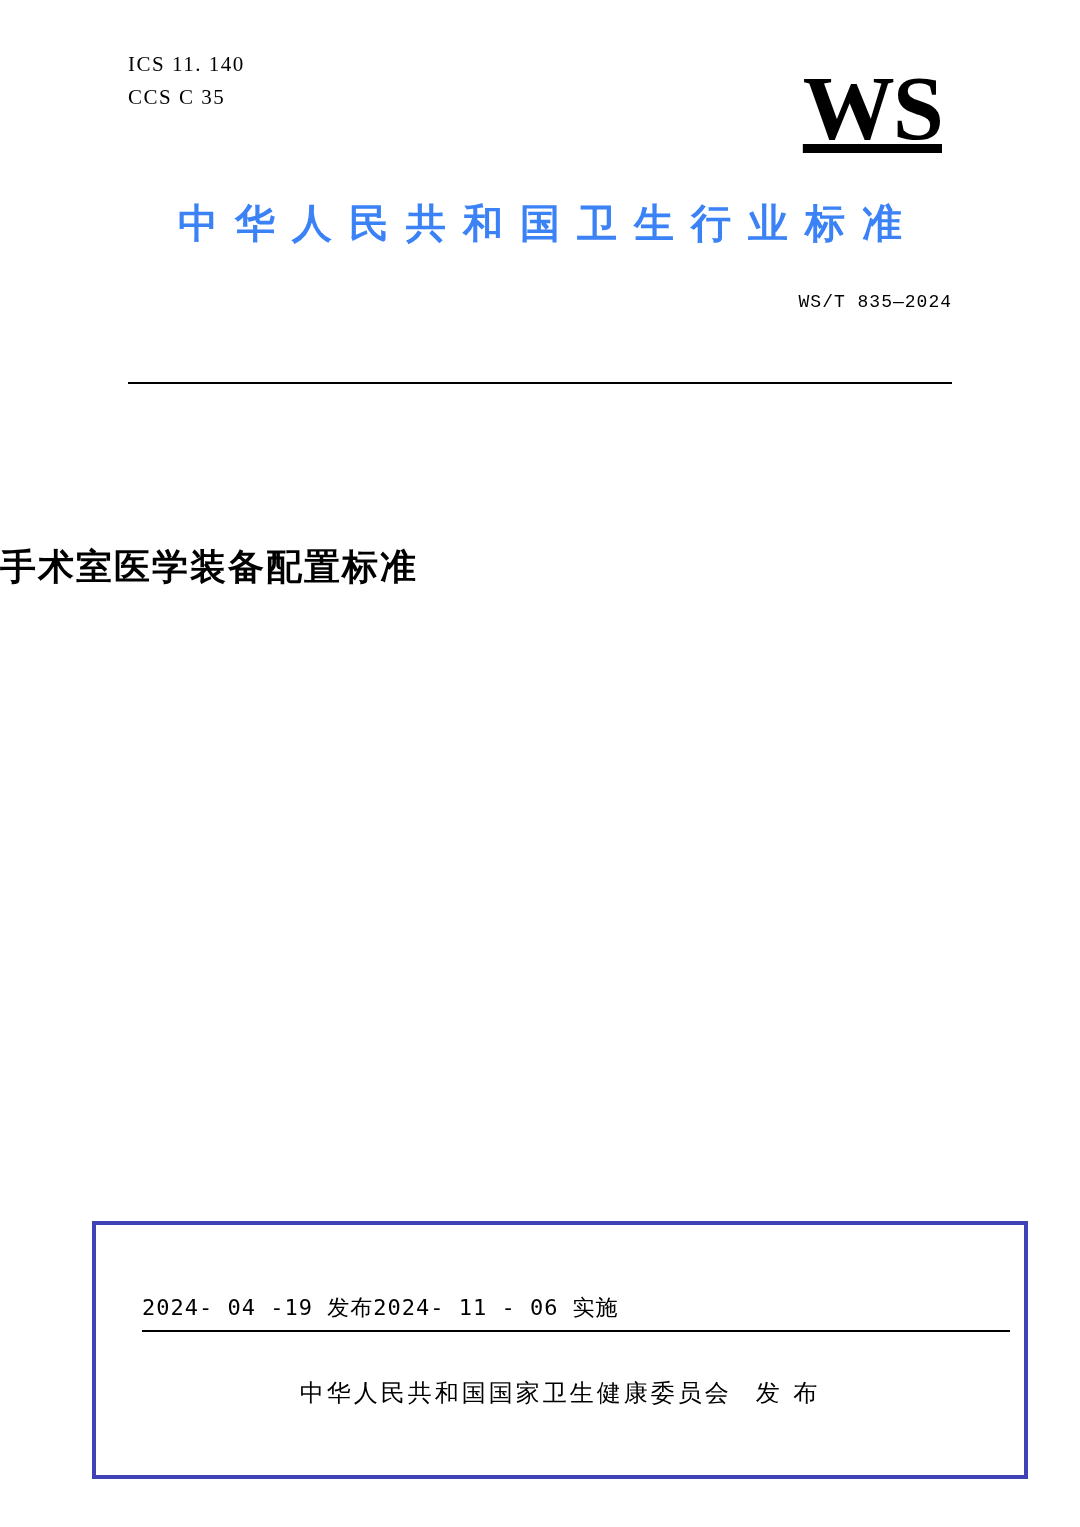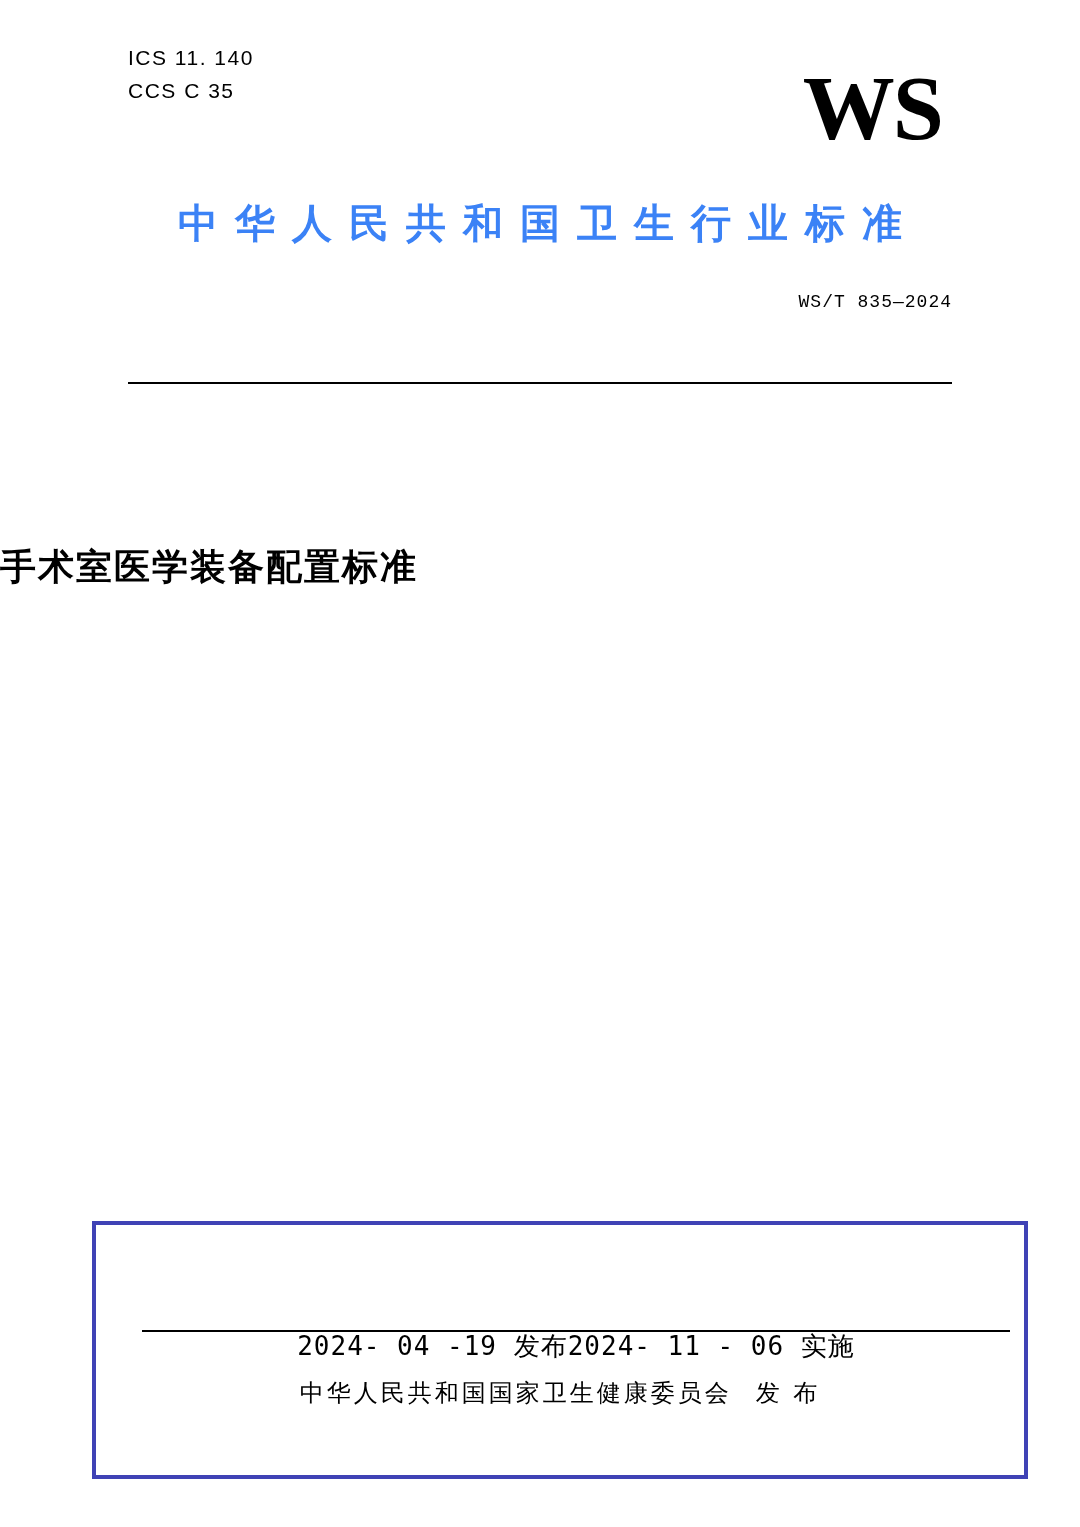--- a/index.html
+++ b/index.html
@@ -19,38 +19,39 @@
   .page {
     position: absolute;
     inset: 0;
     background: #fff;
   }
 
   
   .codes {
     position: absolute;
     left: 128px;
-    top: 42px;
-    font-family: Liberation Sans, sans-serif;
+    top: 48px;
+    font-family: Liberation Serif, serif;
     font-size: 21px;
     letter-spacing: 1.5px;
     line-height: 1.55;
   }
   .codes div { white-space: pre; }
 
   
   .ws-mark {
     position: absolute;
     right: 138px;
     top: 62px;
     font-family: "Liberation Serif", serif;
     font-weight: bold;
     font-size: 92px;
     letter-spacing: -2px;
     line-height: 1;
+    text-decoration: underline;
   }
 
   
   .cn-header {
     position: absolute;
     left: 0;
     right: 0;
     top: 196px;
     text-align: center;
     font-family: "DejaVu Sans", sans-serif;
@@ -115,26 +116,25 @@
   .frame-inner {
     position: absolute;
     inset: 0;
   }
   .dates-row {
     position: absolute;
     left: 46px;
     right: 14px;
     top: 68px;
     display: flex;
-    justify-content: center;
+    justify-content: flex-start;
     align-items: flex-end;
     font-family: "DejaVu Sans Mono", monospace;
-    font-size: 26px;
+    font-size: 22px;
     letter-spacing: 1px;
-    margin-top: 36px;
   }
   .date-underline {
     position: absolute;
     left: 46px;
     right: 14px;
     top: 105px;
     height: 2px;
     background: #000;
   }
   .issuer {

